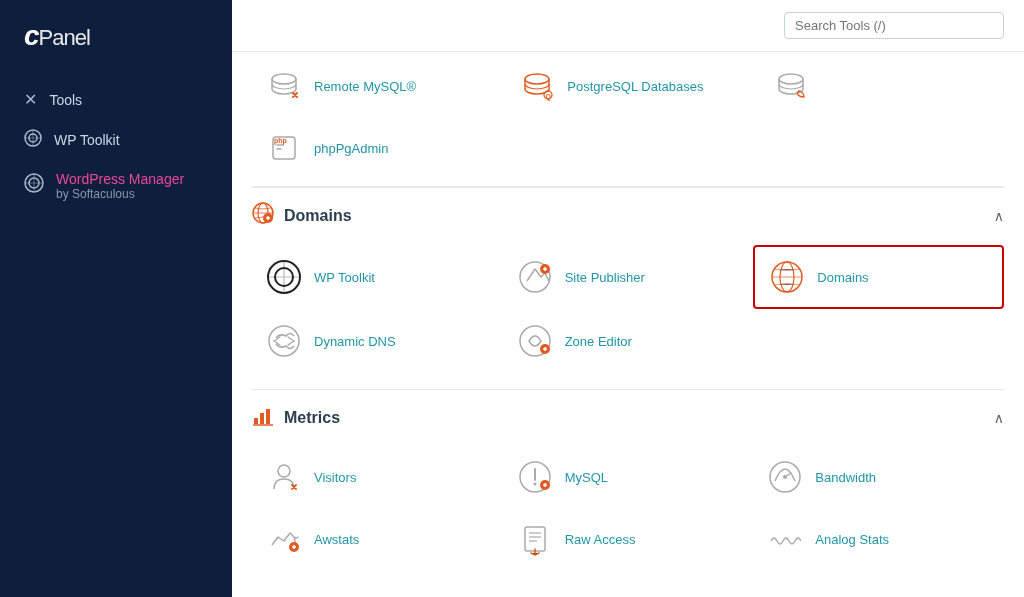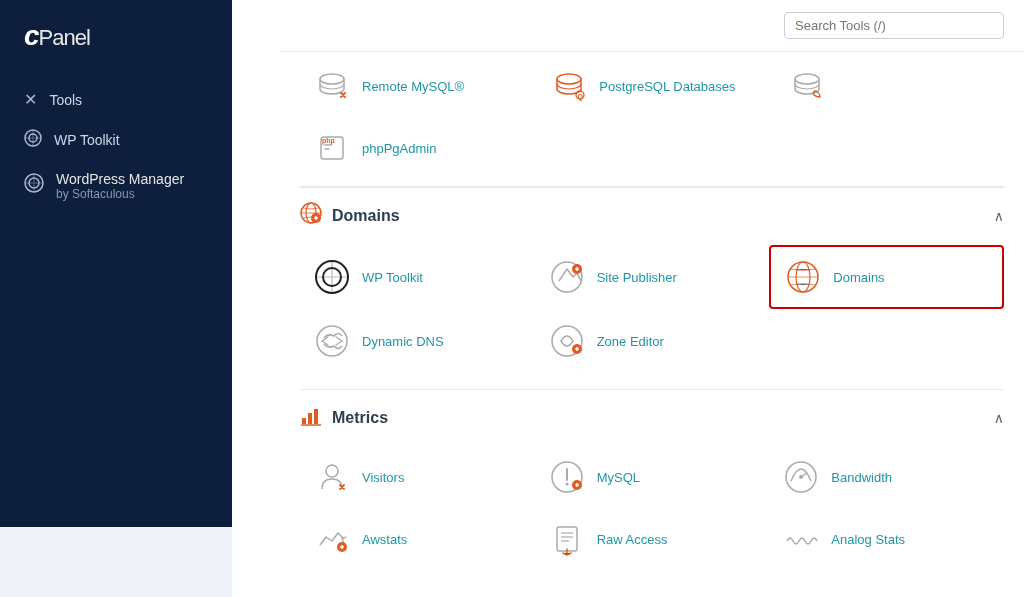--- a/index.html
+++ b/index.html
@@ -6,21 +6,21 @@
     body { font-family: 'Segoe UI', Arial, sans-serif; display: flex; height: 597px; overflow: hidden; background: #f0f4f8; }
 
     
     .sidebar {
       width: 232px;
       min-width: 232px;
       background: #0d1f3c;
       display: flex;
       flex-direction: column;
       padding: 20px 0;
-      height: 527px;
+      height: 597px;
     }
     .sidebar-logo {
       padding: 0 24px 28px 24px;
     }
     .cpanel-logo {
       color: white;
       font-size: 28px;
       font-weight: 900;
       font-style: italic;
       letter-spacing: -1px;
@@ -42,30 +42,29 @@
       display: flex;
       align-items: flex-start;
       gap: 12px;
       padding: 10px 24px;
       color: #a8b8cc;
       cursor: pointer;
       font-size: 14px;
     }
     .sidebar-wp-manager .icon { font-size: 18px; margin-top: 2px; }
     .wp-manager-text { display: flex; flex-direction: column; }
-    .wp-manager-text .line1 { color: #e5e5e5; font-size: 14px; }
+    .wp-manager-text .line1 { color: #ec4899; font-size: 14px; }
     .wp-manager-text .line2 { color: #8898aa; font-size: 12px; }
 
     
     .main-content {
       flex: 1;
       background: white;
       overflow-y: auto;
       position: relative;
-      padding-left: 48px;
     }
 
     
     .top-bar {
       display: flex;
       justify-content: flex-end;
       padding: 12px 20px 12px 20px;
       border-bottom: 1px solid #e5e9f0;
       position: sticky;
       top: 0;

